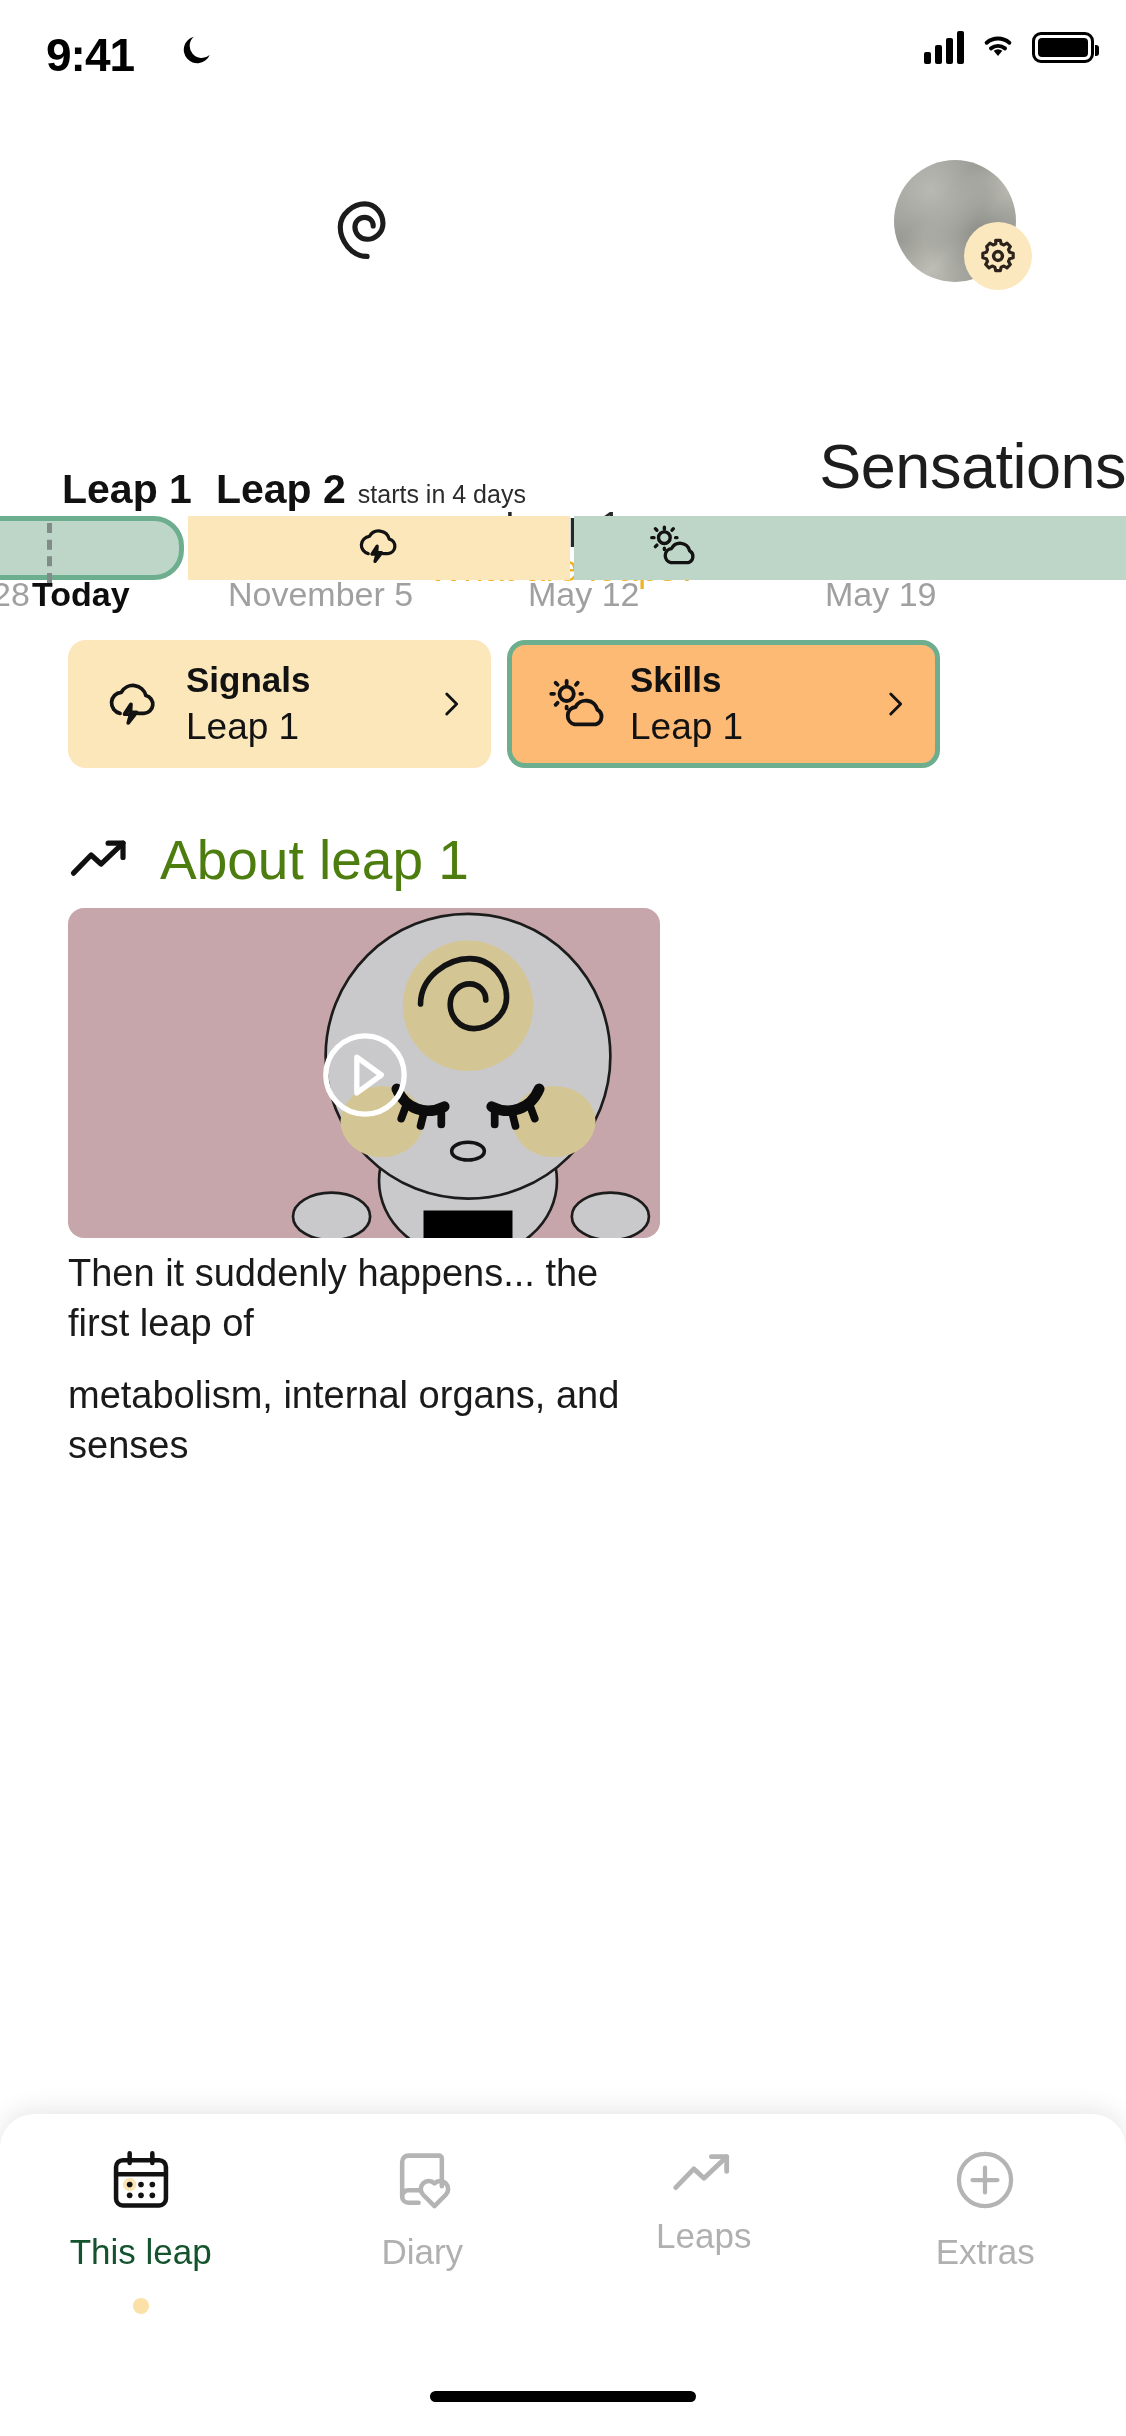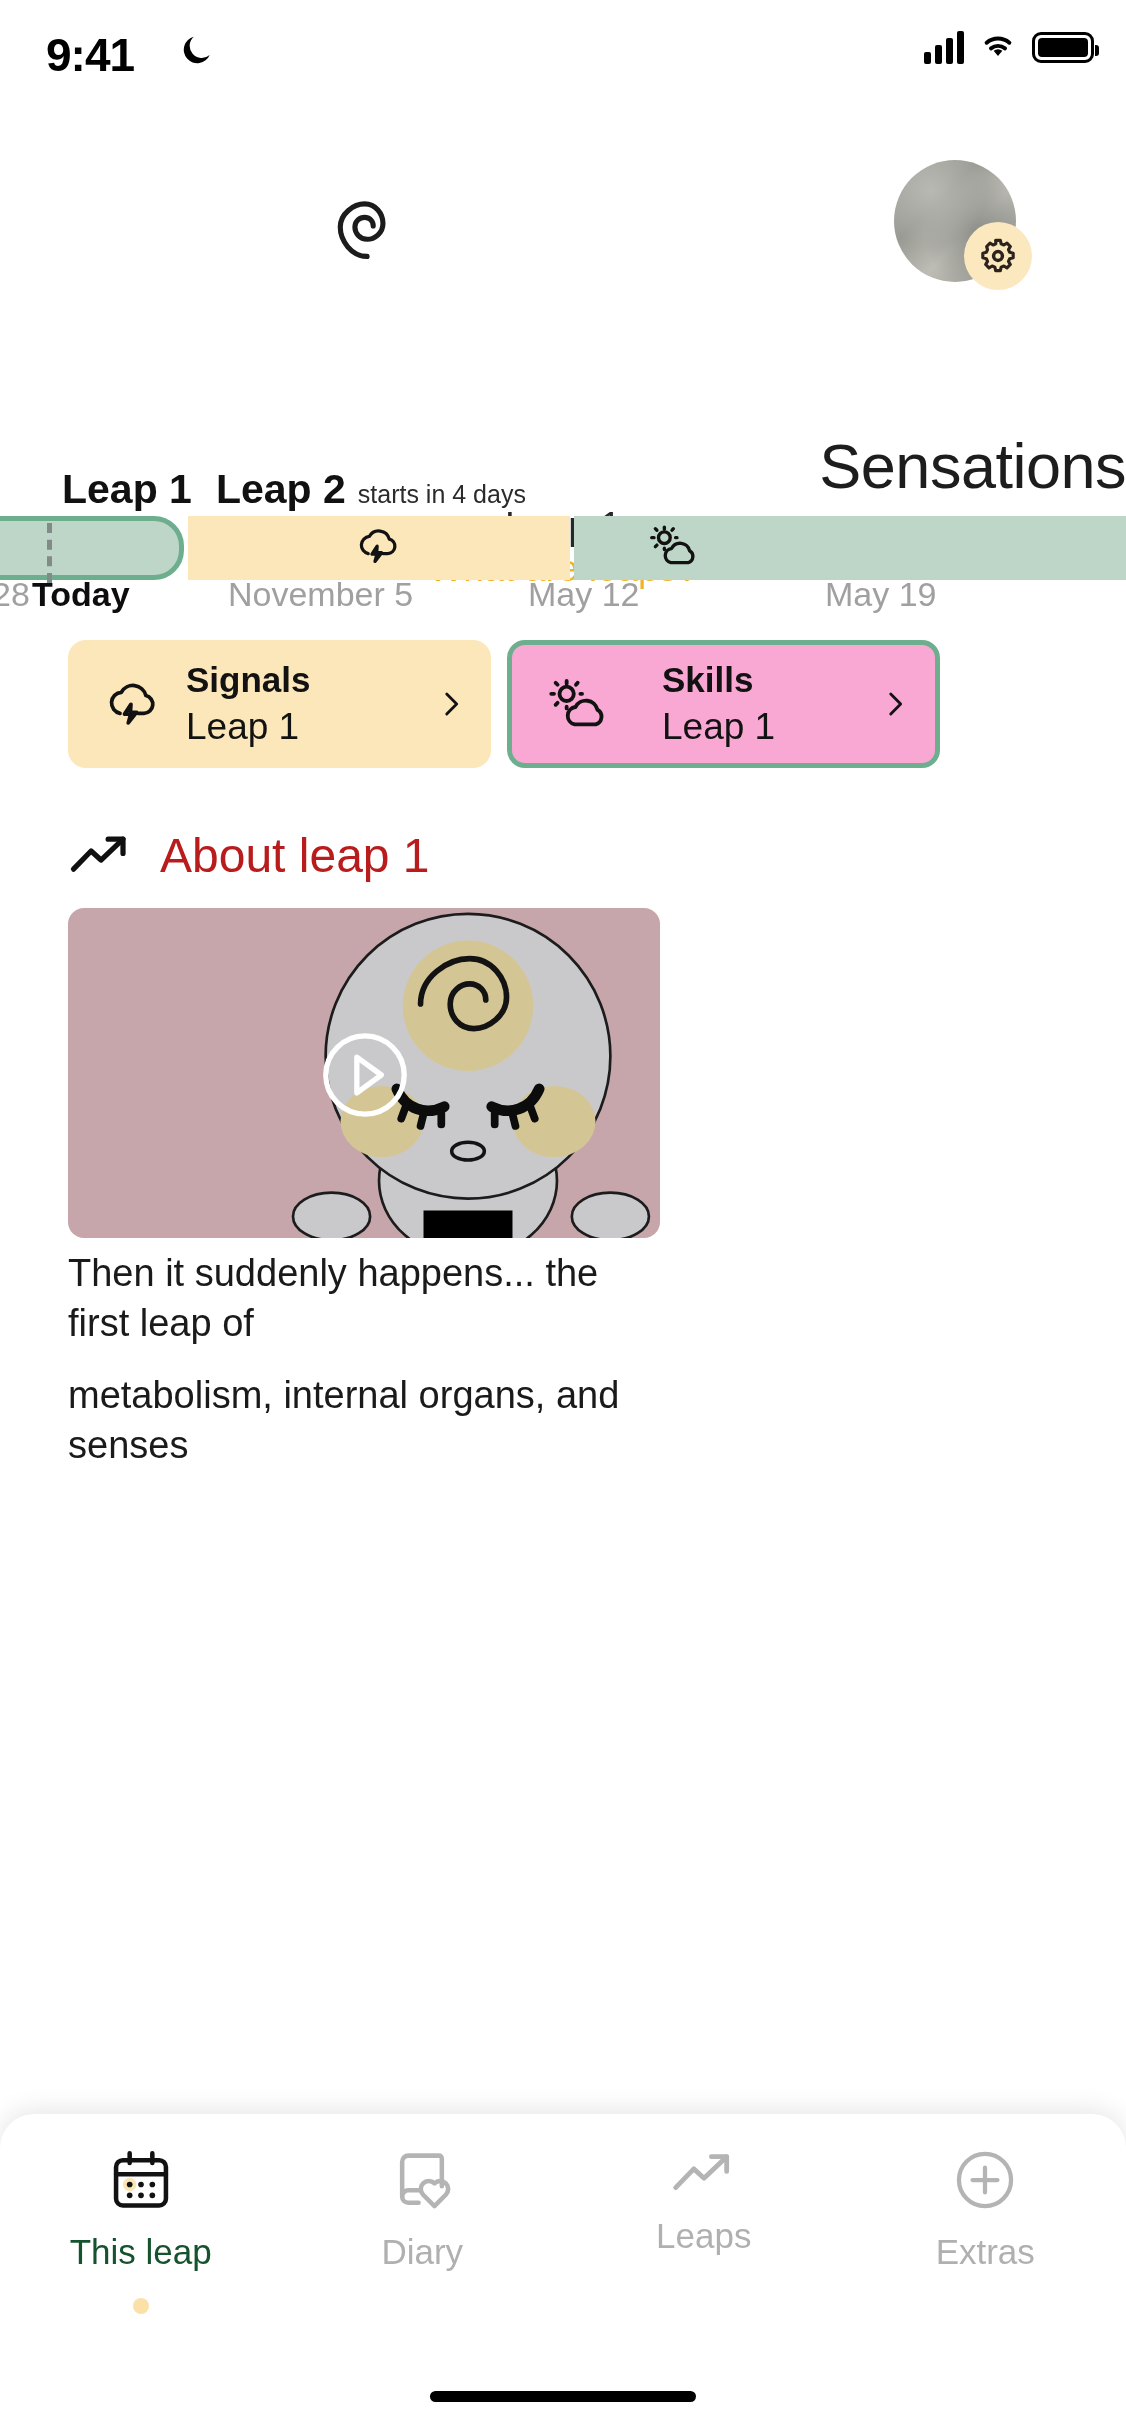--- a/index.html
+++ b/index.html
@@ -81,33 +81,33 @@
   .tl-date { position:absolute; font-size:34px; color:#a0a0a0; }
   .tl-date.is-today { color:#0d0d0d; font-weight:700; }
 
   
   .cards { position:absolute; top:640px; left:68px; width:872px; display:flex; gap:16px; }
   .card {
     flex:1; height:128px; border-radius:18px;
     display:flex; align-items:center; position:relative; padding:0 18px;
   }
   .card-signals { background:#fce7bb; }
-  .card-skills  { background:#f9a8d4; border:5px solid #6dae8e;gap:32px; }
+  .card-skills  { background:#fdba74; border:5px solid #6dae8e; }
   .card-ico { width:92px; display:flex; justify-content:center; align-items:center; }
   .card-txt { flex:1; display:flex; flex-direction:column; justify-content:center; gap:6px; padding-left:8px; }
   .card-title { font-size:35px; font-weight:700; color:#121212; }
   .card-sub { font-size:37px; font-weight:400; color:#121212; }
   .card-chev { width:44px; display:flex; justify-content:center; }
 
   
   .about-head {
     position:absolute; top:828px; left:68px;
     display:flex; align-items:center; gap:26px;
   }
-  .about-title { font-size:48px; color:#b91c1c; font-weight:400; }
+  .about-title { font-size:55px; color:#4d7c0f; font-weight:400; }
 
   .media {
     position:absolute; top:908px; left:68px; width:592px; height:330px;
     border-radius:16px; background:#c6a6aa; overflow:hidden;
   }
   .baby { position:absolute; right:-18px; bottom:-18px; }
   .play-btn { position:absolute; left:248px; top:118px; }
 
   .body-copy {
     position:absolute; top:1248px; left:68px; width:600px;

